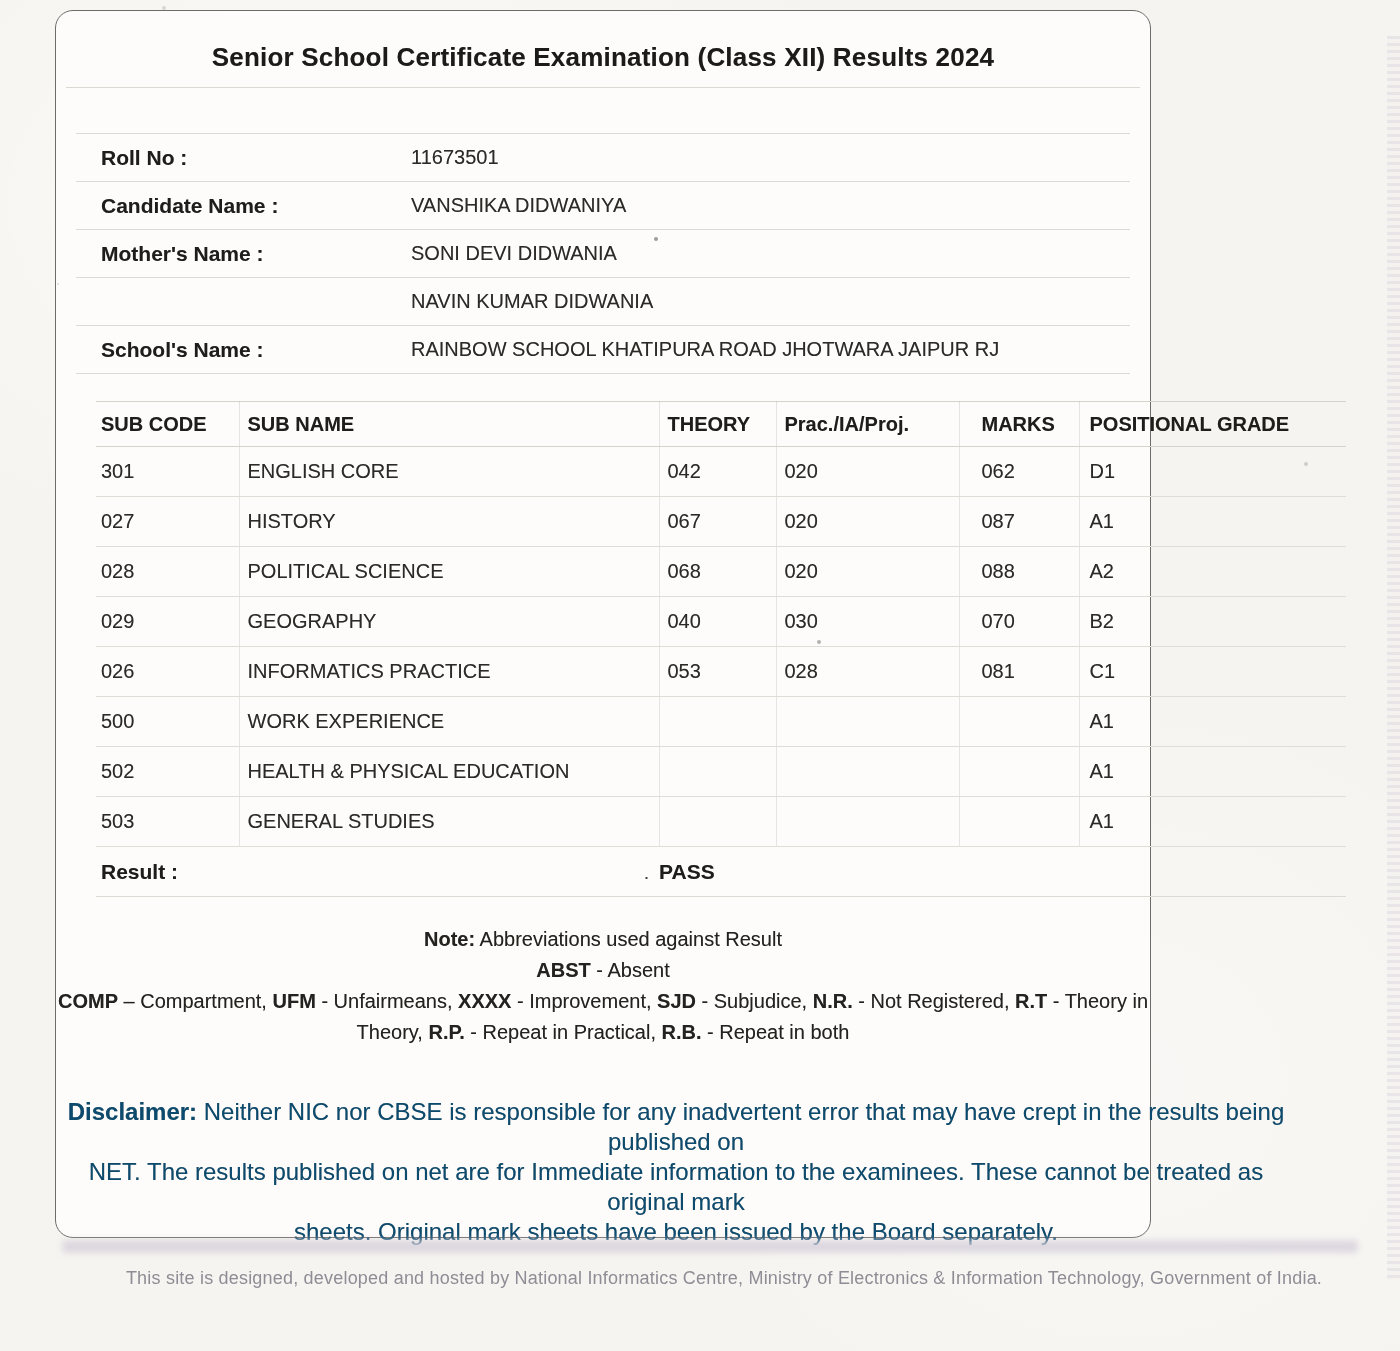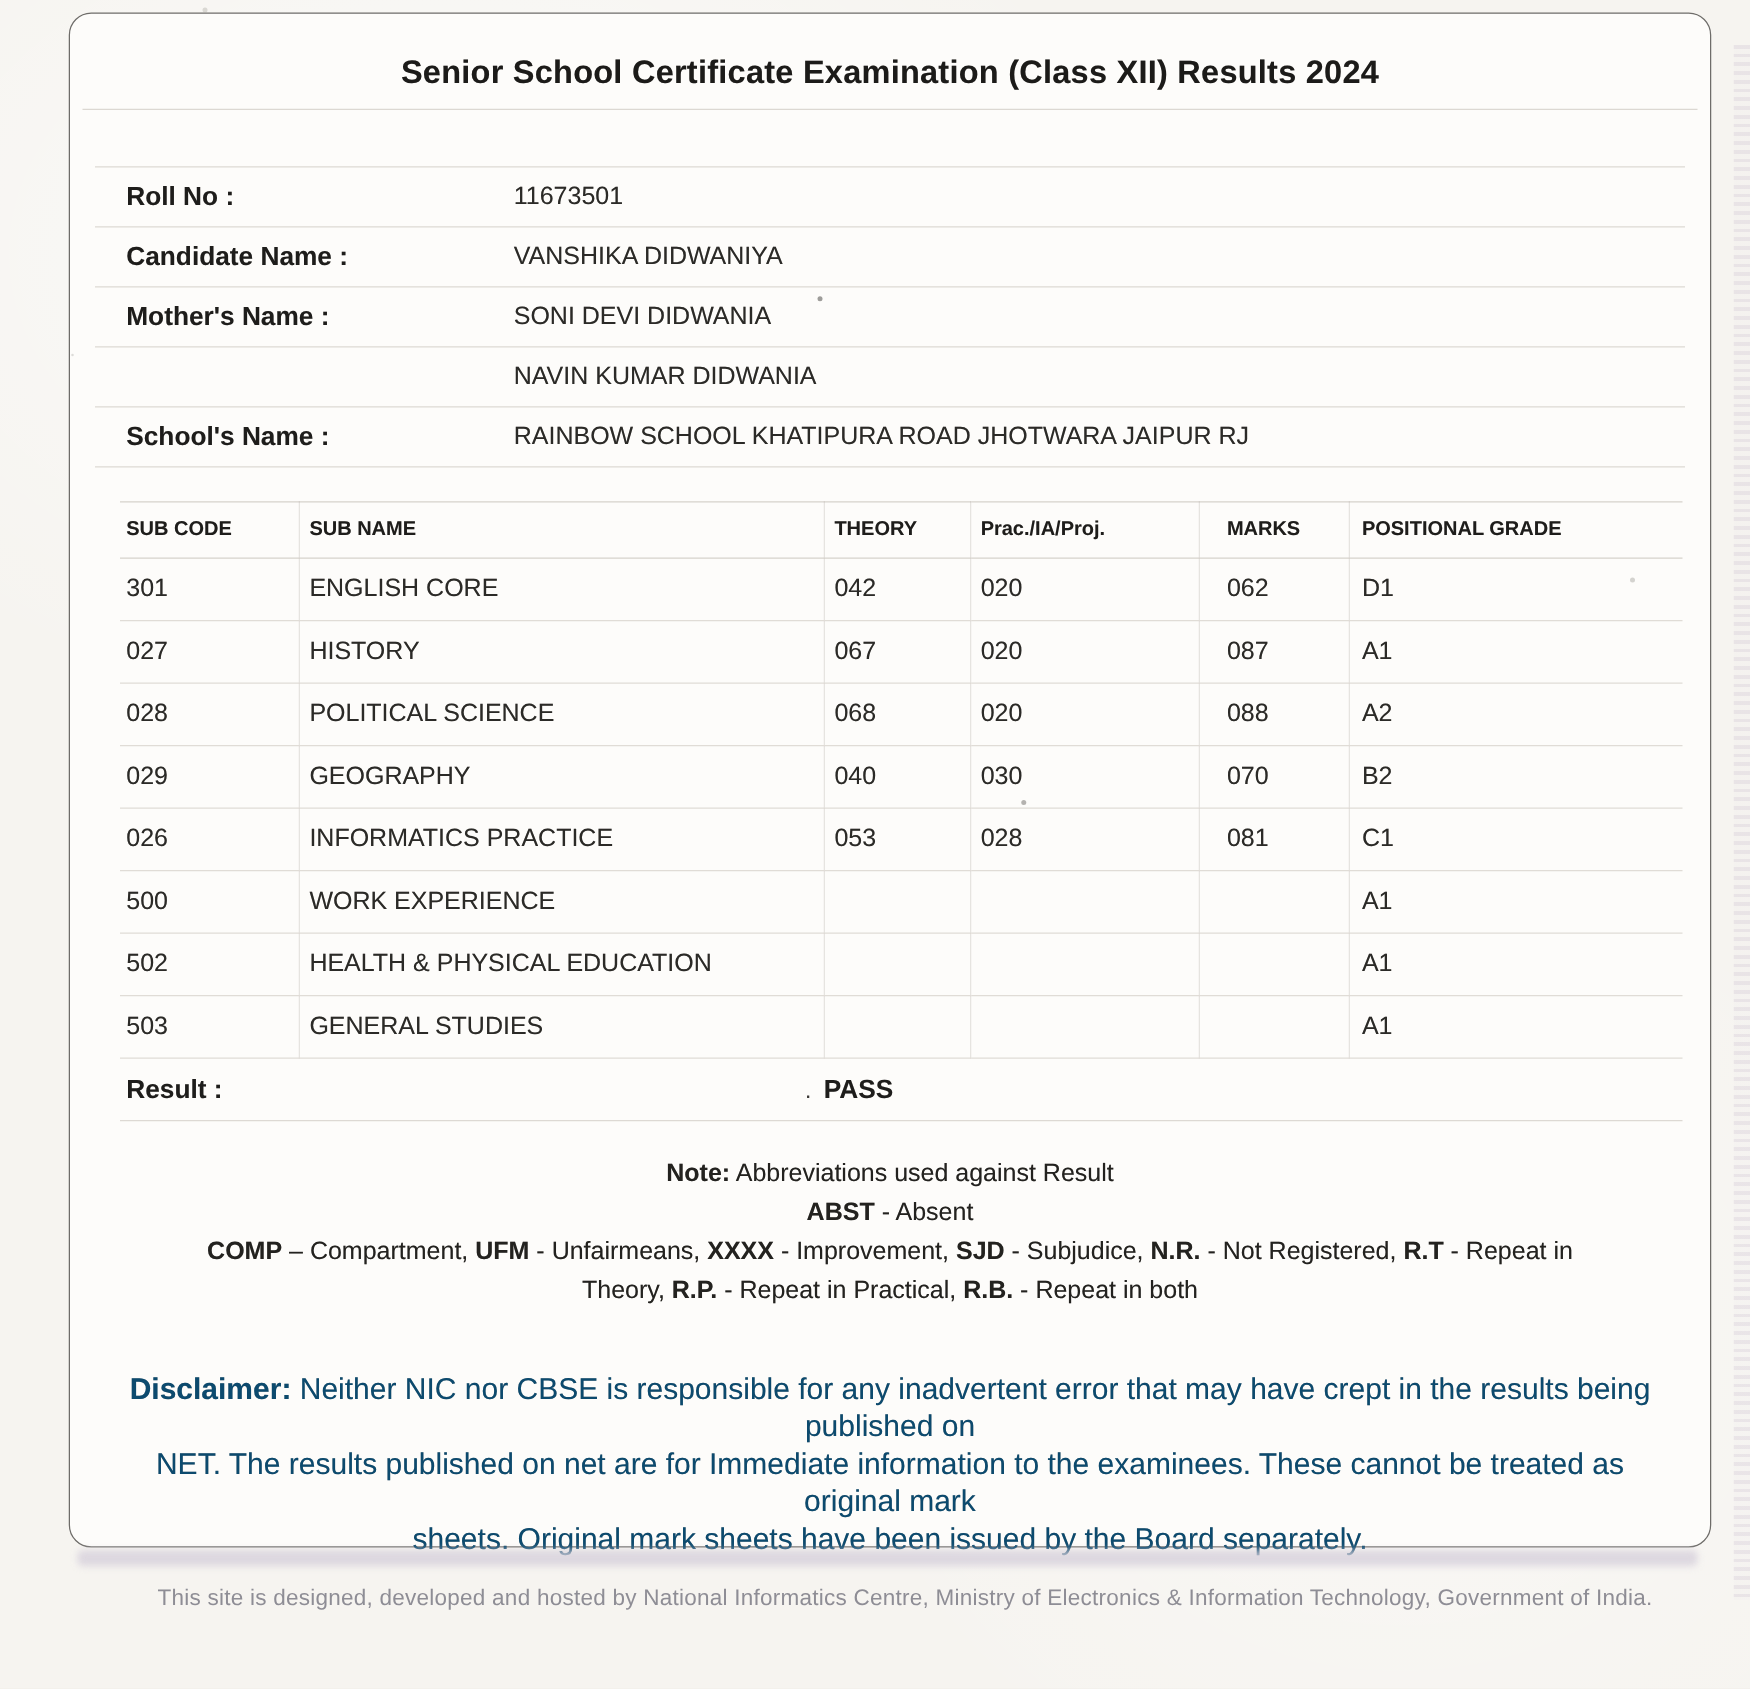--- a/index.html
+++ b/index.html
@@ -8,21 +8,21 @@
     background:#e9e7e3;
   }
   .canvas {
     position:relative; width:1400px; height:1351px; overflow:hidden;
     background:
       radial-gradient(900px 600px at 25% 15%, rgba(255,255,255,.55), transparent 65%),
       radial-gradient(800px 700px at 80% 80%, rgba(255,255,255,.35), transparent 60%),
       #f6f4f0;
   }
   .card {
-    position:absolute; left:55px; top:10px; width:1314px; height:1228px;
+    position:absolute; left:55px; top:10px; width:1096px; height:1228px;
     box-sizing:border-box;
     background:#fdfcfa;
     border:1.5px solid #6e6c69;
     border-radius:18px;
     color:#2b2a27;
     text-shadow:0 0 .5px rgba(45,42,38,.35);
   }
   .title {
     margin:30px 0 0; text-align:center;
     font-size:26px; line-height:32px; font-weight:bold; color:#1c1b19; letter-spacing:.2px;
@@ -30,21 +30,21 @@
   .title-rule { height:1px; background:#dcd8d2; margin:14px 10px 0; }
 
   .info { margin:45px 20px 13px; }
   .info-row { position:relative; display:flex; align-items:center; height:47px; border-bottom:1px solid #ddd9d3; }
   .info-row:first-child { border-top:1px solid #ddd9d3; }
   .info-label { width:300px; padding-left:25px; font-weight:bold; font-size:21px; color:#1e1d1b; }
   .info-value { position:absolute; left:335px; font-size:20px; white-space:nowrap; }
 
   table.marks { margin:27px 0 0 40px; width:1250px; border-collapse:collapse; table-layout:fixed; }
   table.marks th {
-    height:42px; text-align:left; font-size:16px; font-weight:bold; color:#1e1d1b;
+    height:42px; text-align:left; font-size:20px; font-weight:bold; color:#1e1d1b;
     border-top:1px solid #d6d2cc; border-bottom:1px solid #d6d2cc;
   }
   table.marks td { height:47px; font-size:20px; border-bottom:1px solid #e0dcd6; }
   table.marks th:not(:last-child), table.marks td:not(:last-child) {
     border-right:1px solid rgba(172,167,159,.28);
   }
   .c-code   { padding-left:5px; }
   .c-name   { padding-left:8px; }
   .c-theory { padding-left:8px; }
   .c-prac   { padding-left:8px; }
@@ -231,21 +231,21 @@
       </span>
     </div>
 
     <div class="note">
       <div class="note-line"><span class="b">Note:</span><span> Abbreviations used against Result</span></div>
       <div>
 
 
           <div class="note-line"><span class="b">ABST</span><span> - Absent</span></div>
 
-          <div class="note-line"><span class="b">COMP</span><span> – Compartment, </span><span class="b">UFM</span><span> - Unfairmeans, </span><span class="b">XXXX</span><span> - Improvement, </span><span class="b">SJD</span><span> - Subjudice, </span><span class="b">N.R.</span><span> - Not Registered, </span><span class="b">R.T</span><span> - Repeat in</span></div>
+          <div class="note-line"><span class="b">COMP</span><span> – Compartment, </span><span class="b">UFM</span><span> - Unfairmeans, </span><span class="b">XXXX</span><span> - Improvement, </span><span class="b">SJD</span><span> - Subjudice, </span><span class="b">N.R.</span><span> - Not Registered, </span><span class="b">R.T</span><span> - Theory in</span></div>
 
           <div class="note-line"><span>Theory, </span><span class="b">R.P.</span><span> - Repeat in Practical, </span><span class="b">R.B.</span><span> - Repeat in both</span></div>
 
       </div>
     </div>
 
     <div class="disclaimer">
 
         <div class="disc-line"><span class="b">Disclaimer:</span><span> Neither NIC nor CBSE is responsible for any inadvertent error that may have crept in the results being published on</span></div>
 

